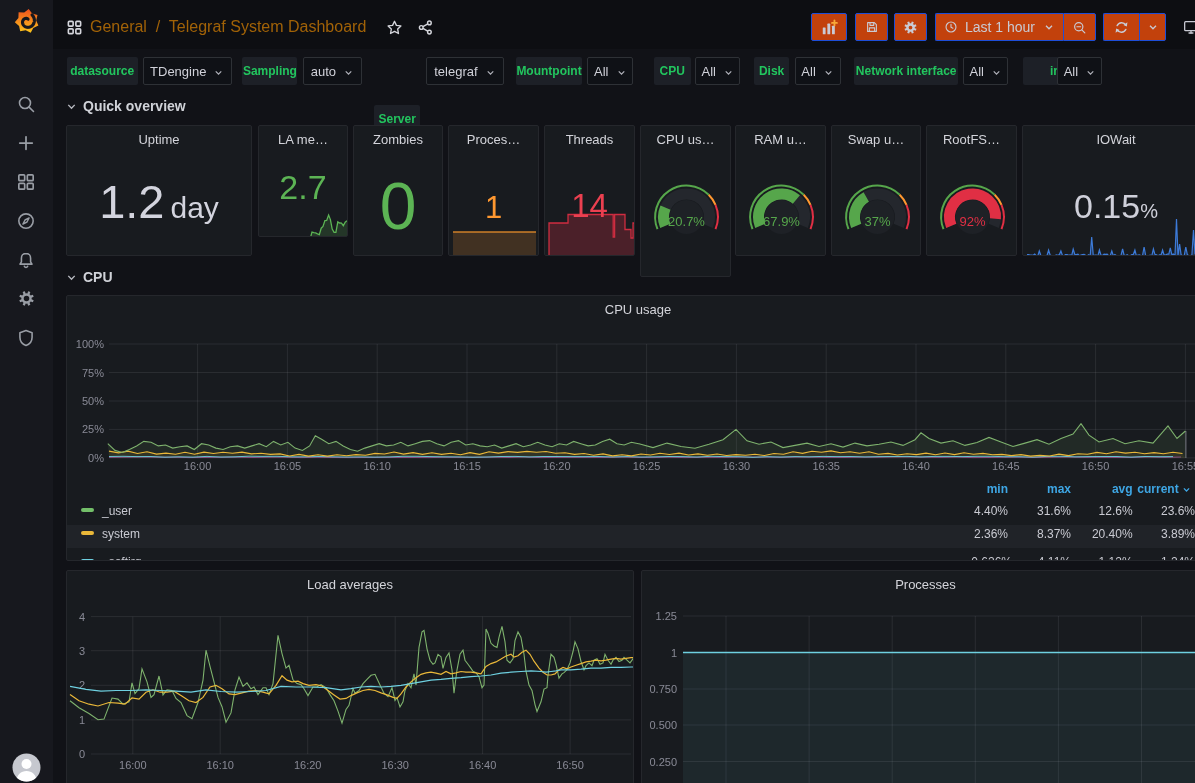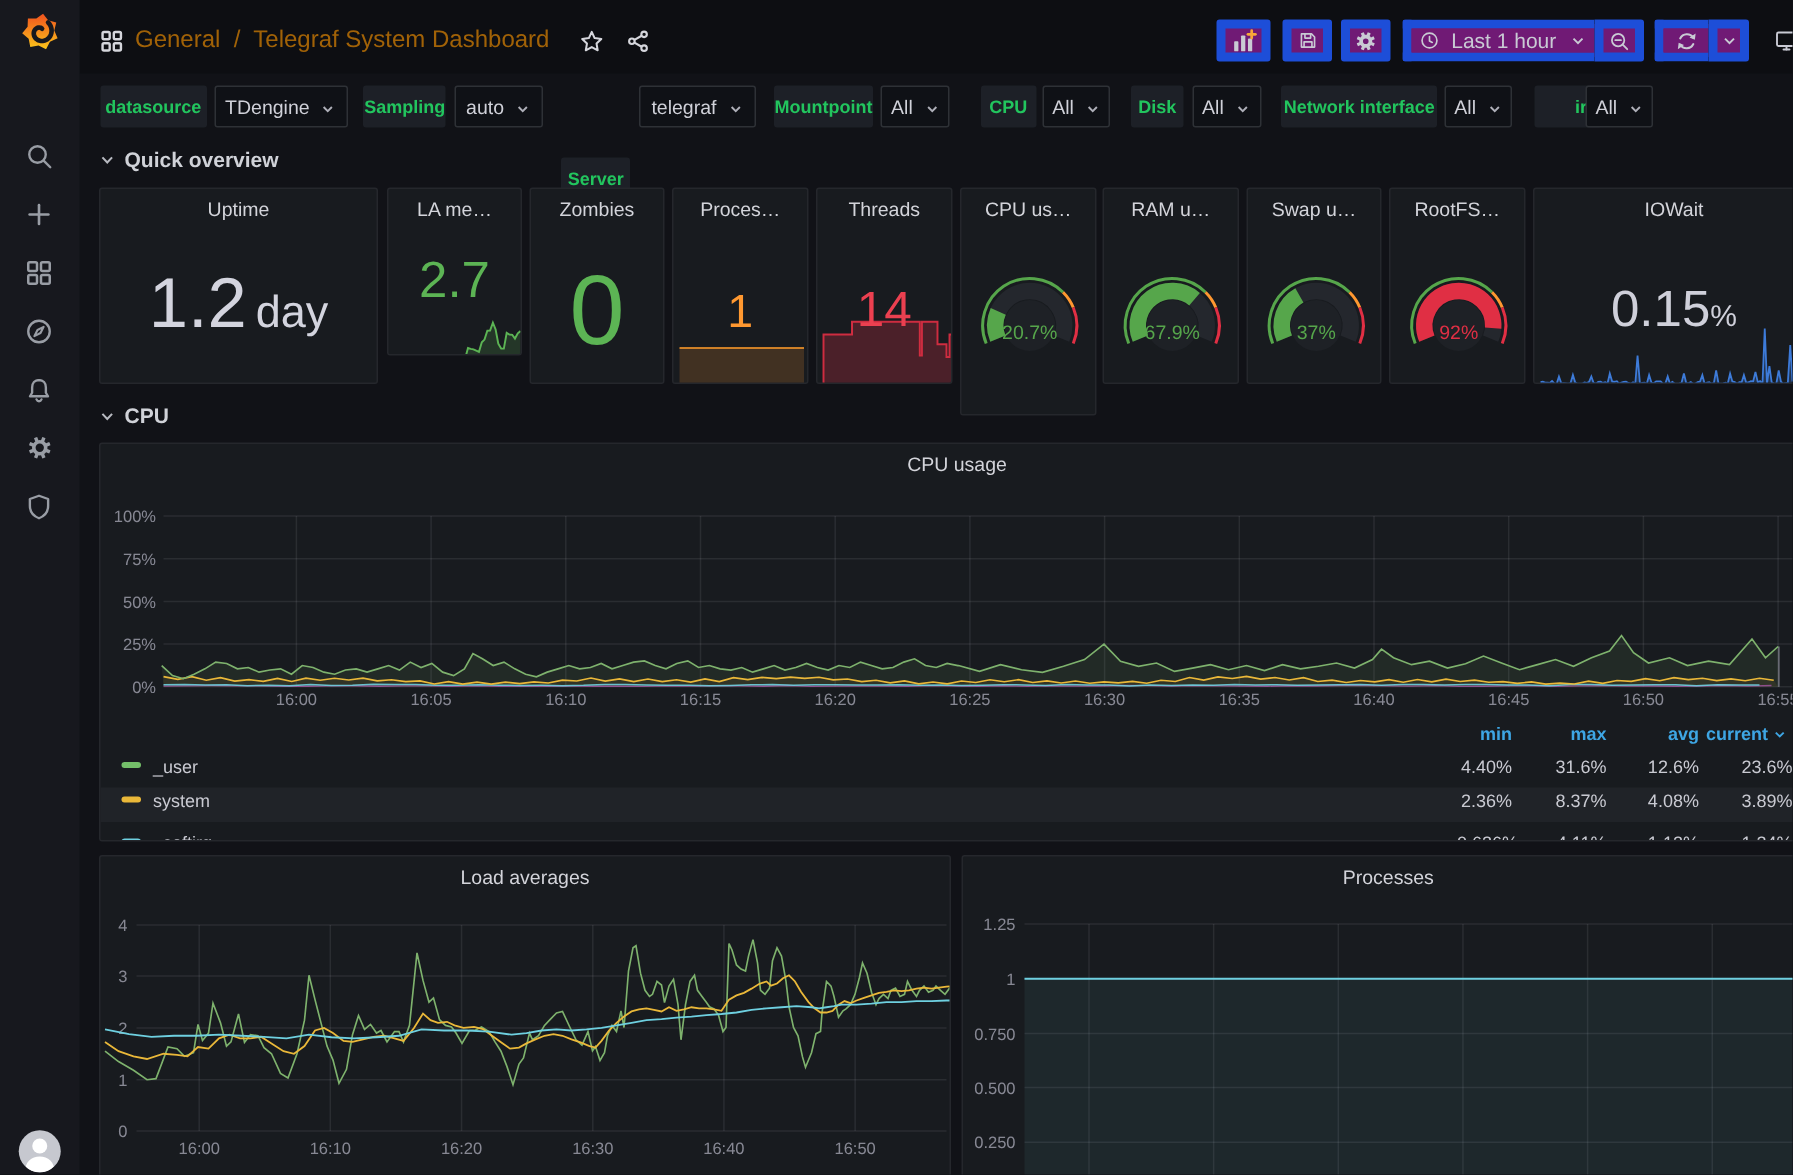--- a/index.html
+++ b/index.html
@@ -2,21 +2,21 @@
 <html><head>
 <meta charset="utf-8">
 <style>
 * { margin:0; padding:0; box-sizing:border-box; }
 html,body { width:1195px; height:783px; overflow:hidden; background:#111217;
   font-family:"Liberation Sans",sans-serif; color:#ccccdc; position:relative; }
 .abs { position:absolute; }
 #sidebar { position:absolute; left:0; top:0; width:53px; height:783px; background:#17181e; z-index:6; }
 #nav { position:absolute; left:53px; top:0; width:1142px; height:49px; background:#0d0e12; z-index:5; }
 .crumb { position:absolute; top:18px; font-size:16px; color:#a16207; white-space:nowrap; }
-.navbtn { position:absolute; top:13px; height:28px; background:#701a75; border:6px solid #1d4ed8;
+.navbtn { position:absolute; top:13px; height:28px; background:#c2410c; border:1px solid #1d4ed8;
   border-radius:2px; display:flex; align-items:center; justify-content:center; color:#c9cad4; }
 .chip { position:absolute; top:57px; height:28px; display:flex; align-items:center; justify-content:center;
   font-size:13px; border-radius:2px; white-space:nowrap; }
 .chip.lab { background:#1d2027; color:#22c55e; font-weight:600; font-size:12px; }
 .chip.val { background:#0f1116; border:1px solid #2e3136; color:#d0d1d9; }
 .chip.val .cv { margin-left:7px; margin-top:2px; }
 .rowhdr { position:absolute; left:66px; font-size:14px; font-weight:600; color:#d0d2d8; }
 .rowhdr svg { margin-right:6px; }
 .panel { position:absolute; background:#181b1f; border:1px solid #25272c; border-radius:2px; overflow:hidden; }
 .ptitle { position:absolute; top:6px; left:0; right:0; text-align:center; font-size:13px;
@@ -354,21 +354,21 @@
     <span class="abs" style="right:203px;">4.40%</span>
       <span class="abs" style="right:140px;">31.6%</span>
     <span class="abs" style="right:78.4px;">12.6%</span>
       <span class="abs" style="right:16px;">23.6%</span>
   </div>
   <div class="abs" style="top:231px;width:1144px;font-size:12px;color:#c9cad2;">
     <span class="abs" style="left:14px;top:4px;width:13px;height:4px;border-radius:2px;background:#EAB839;"></span>
     <span class="abs" style="left:35px;">system</span>
     <span class="abs" style="right:203px;">2.36%</span>
       <span class="abs" style="right:140px;">8.37%</span>
-    <span class="abs" style="right:78.4px;">4.08%</span>
+    <span class="abs" style="right:78.4px;">20.40%</span>
       <span class="abs" style="right:16px;">3.89%</span>
   </div>
   <div class="abs" style="top:259px;width:1144px;font-size:12px;color:#c9cad2;">
     <span class="abs" style="left:14px;top:4px;width:13px;height:4px;border-radius:2px;background:#6ED0E0;"></span>
     <span class="abs" style="left:35px;">_softirq</span>
     <span class="abs" style="right:199px;">0.626%</span>
       <span class="abs" style="right:140px;">4.11%</span>
     <span class="abs" style="right:78.4px;">1.12%</span>
       <span class="abs" style="right:16px;">1.24%</span>
   </div>

